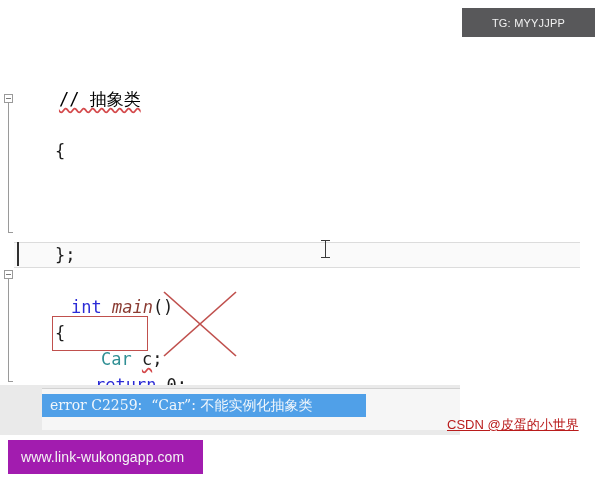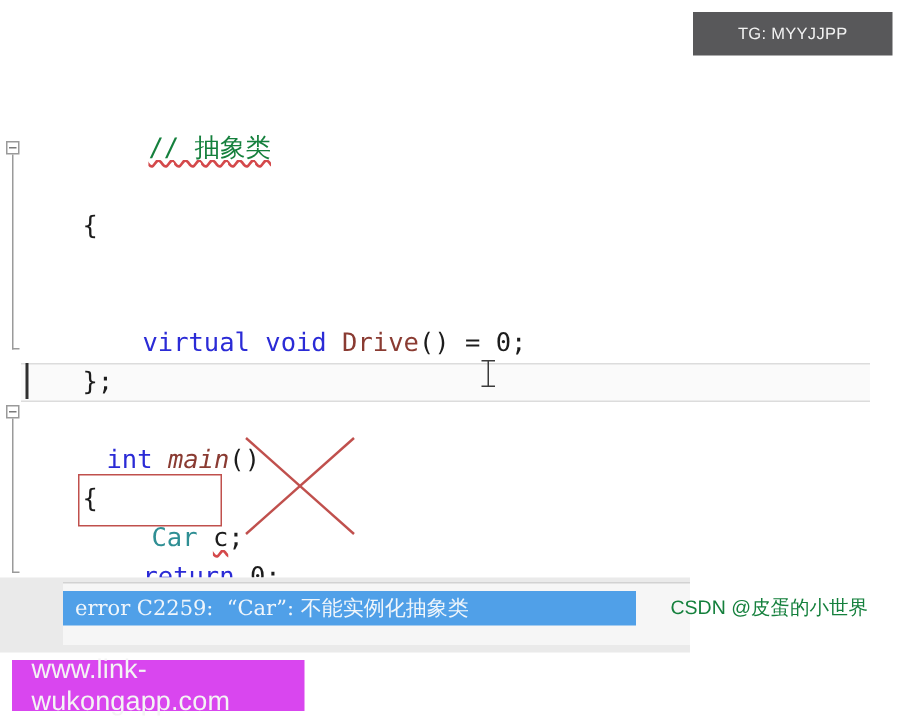--- a/index.html
+++ b/index.html
@@ -74,21 +74,21 @@
     white-space: pre;
     font-family: "DejaVu Sans Mono", "Liberation Mono", monospace;
     font-size: 17px;
     line-height: 26px;
     color: #1c1c1c;
   }
   .tok-key      { color: #2b2bd6; }
   .tok-type     { color: #2f8f94; }
   .tok-fn       { color: #8a3b32; }
   .tok-fn-it    { color: #8a3b32; font-style: italic; }
-  .tok-cmt      { color: #15803d; margin-left: 40px; }
+  .tok-cmt      { color: #000000; }
   .tok-plain    { color: #1c1c1c; }
 
   .squig {
     text-decoration: underline wavy #d4494b;
     text-decoration-skip-ink: none;
     text-underline-offset: 2px;
   }
 
   
   #active-line {
@@ -183,53 +183,54 @@
     top: 3px;
     width: 418px;
     height: 41px;
     background: #f6f6f6;
     border-top: 1px solid #d2d2d2;
   }
   #error-highlight {
     position: absolute;
     left: 42px;
     top: 9px;
-    width: 382px;
+    width: 324px;
     height: 23px;
     background: #50a0e8;
     display: flex;
     align-items: center;
     padding-left: 8px;
     box-sizing: border-box;
     color: #f0f6fb;
     font-family: "DejaVu Serif", "Liberation Serif", serif;
     font-size: 14px;
     white-space: pre;
   }
 
   
   #csdn-watermark {
     position: absolute;
     left: 447px;
-    top: 396px;
-    color: #15803d;
+    top: 416px;
+    color: #b91c1c;
     font-size: 13px;
     white-space: pre;
+    text-decoration: underline;
   }
 
   
   #url-banner {
     position: absolute;
     left: 8px;
     top: 440px;
     width: 195px;
     height: 34px;
-    background: #d946ef;
+    background: #a21caf;
     color: #f4f4f4;
-    font-size: 18px;
+    font-size: 14px;
     display: flex;
     align-items: center;
     padding-left: 13px;
     box-sizing: border-box;
     letter-spacing: .1px;
   }
 </style>
 </head>
 <body>
 
@@ -255,23 +256,20 @@
     <span class="tok-cmt squig">// 抽象类</span>
   </div>
 
 
   <div class="code-line" style="top:66px; left:14px;">
     <span class="tok-plain">{</span>
   </div>
 
 
 
-  <div class="code-line" style="top:144px; left:54px;">
-    <span class="tok-key">virtual</span><span class="tok-plain"> </span><span class="tok-key">void</span><span class="tok-plain"> </span><span class="tok-fn">Drive</span><span class="tok-plain">() = 0;</span>
-  </div>
 
   <div class="code-line" style="top:170px; left:14px;">
     <span class="tok-plain">};</span>
   </div>
 
   <div class="code-line" style="top:222px; left:30px;">
     <span class="tok-key">int</span><span class="tok-plain"> </span><span class="tok-fn-it">main</span><span class="tok-plain">()</span>
   </div>
 
   <div class="code-line" style="top:248px; left:14px;">

